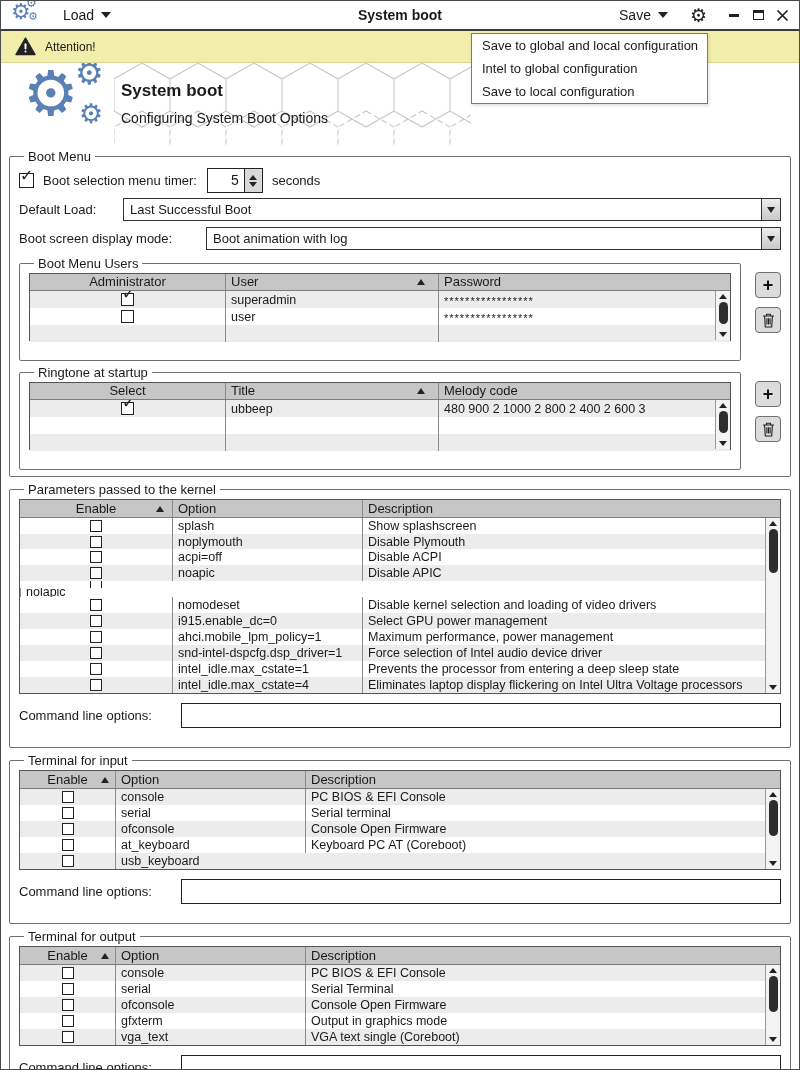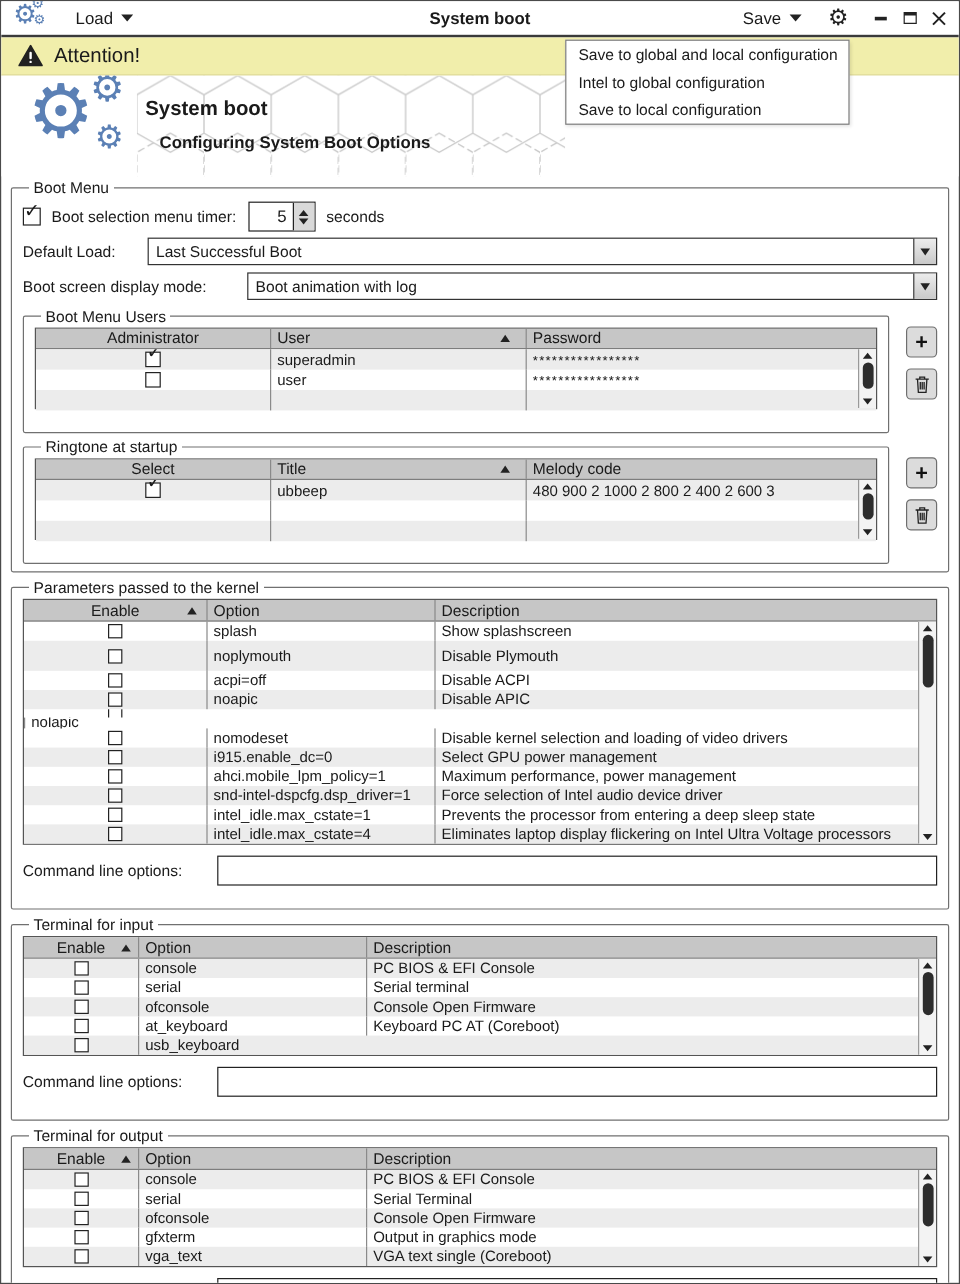--- a/index.html
+++ b/index.html
@@ -18,35 +18,35 @@
   .win-title { position:absolute; left:50%; transform:translateX(-50%); font-weight:bold; font-size:14px; }
   .topbar-right { margin-left:auto; display:flex; align-items:center; }
   .gear-btn { font-size:19px; color:#222; margin:0 20px 0 14px; cursor:pointer; line-height:1; }
   .wc { display:flex; align-items:center; gap:10px; margin-right:10px; }
   .wc span { display:inline-flex; align-items:center; justify-content:center; width:14px; height:14px; cursor:pointer; }
   .ico-min { width:10px; height:3px; background:#222; display:inline-block; }
   .ico-max { width:11px; height:10px; border:1.5px solid #222; border-top:3.5px solid #222; display:inline-block; }
 
   
   .attention { height:32px; background:#f1eeab; display:flex; align-items:center; gap:9px; padding-left:14px; border-bottom:1px solid #d9d694; }
-  .attention b { font-weight:normal; font-size:17px; }
+  .attention b { font-weight:normal; font-size:12px; }
 
   
   .save-menu { position:absolute; left:470px; top:32px; width:237px; background:#fff; border:1px solid #7a7a7a; z-index:50; box-shadow:1px 2px 3px rgba(0,0,0,.12); }
   .save-menu div { padding:2px 10px; line-height:19px; font-size:13px; cursor:pointer; white-space:nowrap; }
 
   
   .banner { height:84px; position:relative; overflow:hidden; background:#fff; }
   .hexes { position:absolute; left:113px; top:0; width:357px; height:84px; opacity:.55; }
   .logo-big { position:absolute; left:22px; top:2px; width:95px; height:80px; color:#5b80b5; }
   .logo-big .g1 { position:absolute; left:0; top:-2px; font-size:62px; line-height:1; }
   .logo-big .g2 { position:absolute; left:52px; top:-8px; font-size:32px; line-height:1; }
   .logo-big .g3 { position:absolute; left:56px; top:36px; font-size:27px; line-height:1; }
   .banner h1 { position:absolute; left:120px; top:18px; font-size:17px; font-weight:bold; }
-  .banner h2 { position:absolute; left:132px; top:47px; font-size:14px; font-weight:bold; }
+  .banner h2 { position:absolute; left:120px; top:47px; font-size:14px; font-weight:normal; }
 
   
   #content { padding:2px 8px 0; }
   fieldset { border:1px solid #707070; border-radius:2px; padding:2px 9px 19px; margin-bottom:5px; background:#fff; }
   legend { font-size:13px; padding:0 4px; margin-left:5px; }
 
   .form-row { display:flex; align-items:center; height:29px; }
   .lbl { font-size:13px; white-space:nowrap; }
 
   
@@ -331,21 +331,21 @@
               <span>Description</span>
             </div>
         </div>
         <div class="trow" style="height:16px;">
             <div class="cell center" style="width:152px;">
               <span class="cb" style="width:12px;height:12px;"></span>
             </div>
             <div class="cell bl" style="width:190px;">splash</div>
             <div class="cell bl" style="flex:1;">Show splashscreen</div>
           </div>
-        <div class="trow odd" style="height:25px;text-align:right;">
+        <div class="trow odd" style="height:15px;text-align:right;">
             <div class="cell center" style="width:152px;">
               <span class="cb" style="width:12px;height:12px;"></span>
             </div>
             <div class="cell bl" style="width:190px;">noplymouth</div>
             <div class="cell bl" style="flex:1;">Disable Plymouth</div>
           </div>
         <div class="trow" style="height:16px;">
             <div class="cell center" style="width:152px;">
               <span class="cb" style="width:12px;height:12px;"></span>
             </div>

